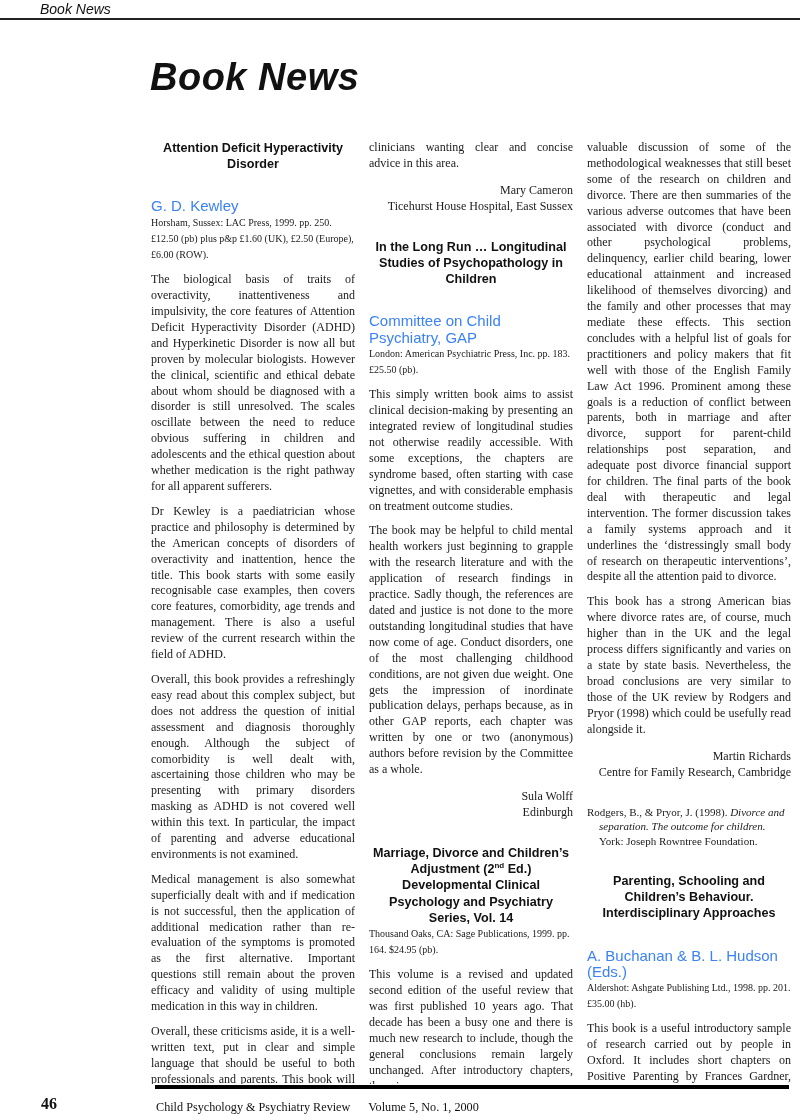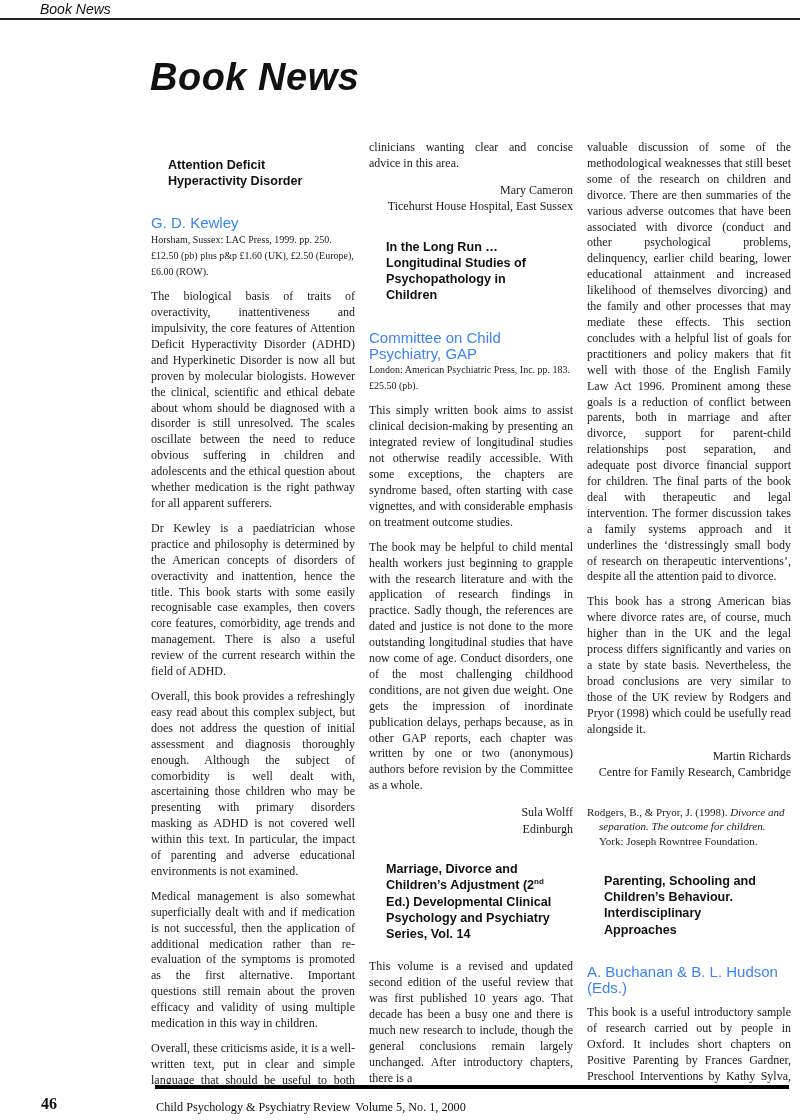--- a/index.html
+++ b/index.html
@@ -27,24 +27,25 @@
     font-size: 38px; letter-spacing: 0.5px; color: #111;
   }
   .columns {
     position: absolute; top: 140px; left: 151px;
     width: 640px; height: 944px;
     display: flex; gap: 14px;
     overflow: hidden;
   }
   .col { width: 204px; flex: 0 0 204px; }
   .review-title {
-    margin: 17px;
+    margin: 0;
     font-family: "Liberation Sans", sans-serif;
     font-weight: bold; font-size: 12.6px; line-height: 16.2px;
     color: #111;
+    text-align: center;
   }
   .review-title sup { font-size: 8px; vertical-align: super; line-height: 0; }
   .review-author {
     font-family: "Liberation Sans", sans-serif;
     font-size: 15px; line-height: 16.2px; color: #3b82f6; margin-top: 26px;
   }
   .imprint { font-size: 10px; line-height: 16.2px; }
   .para {
     margin: 9px 0 0 0;
     font-size: 12px; line-height: 15.9px;
@@ -70,21 +71,21 @@
   }
   .page-number {
     position: absolute; top: 1095px; left: 41px;
     font-weight: bold; font-size: 16px; color: #111;
   }
   .footer-text {
     position: absolute; top: 1100px; left: 156px;
     font-size: 12.2px; color: #111;
   }
   .footer-text .journal-italic { }
-  .footer-text .volume { margin-left: 5px; }
+  .footer-text .volume { margin-left: 18px; }
 </style>
 </head>
 <body>
 
 <div class="running-header">Book News</div>
 <div class="top-rule"></div>
 <h1 class="page-title">Book News</h1>
 
 <div class="columns">
 
@@ -115,36 +116,38 @@
       <p class="para">This simply written book aims to assist clinical decision-making by presenting an integrated review of longitudinal studies not otherwise readily accessible. With some exceptions, the chapters are syndrome based, often starting with case vignettes, and with considerable emphasis on treatment outcome studies.</p>
       <p class="para">The book may be helpful to child mental health workers just beginning to grapple with the research literature and with the application of research findings in practice. Sadly though, the references are dated and justice is not done to the more outstanding longitudinal studies that have now come of age. Conduct disorders, one of the most challenging childhood conditions, are not given due weight. One gets the impression of inordinate publication delays, perhaps because, as in other GAP reports, each chapter was written by one or two (anonymous) authors before revision by the Committee as a whole.</p>
     </section>
     <div class="signature">
       <div>Sula Wolff</div>
       <div>Edinburgh</div>
     </div>
 
     <section class="review-section">
       <h2 class="review-title"><span>Marriage, Divorce and Children’s Adjustment (2</span><sup>nd</sup><span> Ed.) Developmental Clinical Psychology and Psychiatry Series, Vol. 14</span></h2>
+      <div class="imprint">Thousand Oaks, CA: Sage Publications, 1999. pp. 164. $24.95 (pb).</div>
       <p class="para">This volume is a revised and updated second edition of the useful review that was first published 10 years ago. That decade has been a busy one and there is much new research to include, though the general conclusions remain largely unchanged. After introductory chapters, there is a</p>
     </section>
   </div>
 
   <div class="col">
     <p class="para cont-para">valuable discussion of some of the methodological weaknesses that still beset some of the research on children and divorce. There are then summaries of the various adverse outcomes that have been associated with divorce (conduct and other psychological problems, delinquency, earlier child bearing, lower educational attainment and increased likelihood of themselves divorcing) and the family and other processes that may mediate these effects. This section concludes with a helpful list of goals for practitioners and policy makers that fit well with those of the English Family Law Act 1996. Prominent among these goals is a reduction of conflict between parents, both in marriage and after divorce, support for parent-child relationships post separation, and adequate post divorce financial support for children. The final parts of the book deal with therapeutic and legal intervention. The former discussion takes a family systems approach and it underlines the ‘distressingly small body of research on therapeutic interventions’, despite all the attention paid to divorce.</p>
     <p class="para">This book has a strong American bias where divorce rates are, of course, much higher than in the UK and the legal process differs significantly and varies on a state by state basis. Nevertheless, the broad conclusions are very similar to those of the UK review by Rodgers and Pryor (1998) which could be usefully read alongside it.</p>
     <div class="signature">
       <div>Martin Richards</div>
       <div>Centre for Family Research, Cambridge</div>
     </div>
     <div class="reference"><span>Rodgers, B., &amp; Pryor, J. (1998). </span><span class="ref-italic">Divorce and separation. The outcome for children.</span><span> York: Joseph Rowntree Foundation.</span></div>
 
     <section class="review-section">
       <h2 class="review-title">Parenting, Schooling and Children’s Behaviour. Interdisciplinary Approaches</h2>
       <div class="review-author">A. Buchanan &amp; B. L. Hudson (Eds.)</div>
+      <div class="imprint">Aldershot: Ashgate Publishing Ltd., 1998. pp. 201. £35.00 (hb).</div>
       <p class="para">This book is a useful introductory sample of research carried out by people in Oxford. It includes short chapters on Positive Parenting by Frances Gardner, Preschool Interventions by Kathy Sylva, The Review of Parent Training Programmes by Jane Barlow, and The Introduction of Evi-</p>
     </section>
   </div>
 
 </div>
 
 <div class="footer-rule"></div>
 <div class="page-number">46</div>
 <div class="footer-text"><span class="journal-italic">Child Psychology &amp; Psychiatry Review</span><span class="volume">Volume 5, No. 1, 2000</span></div>
 

